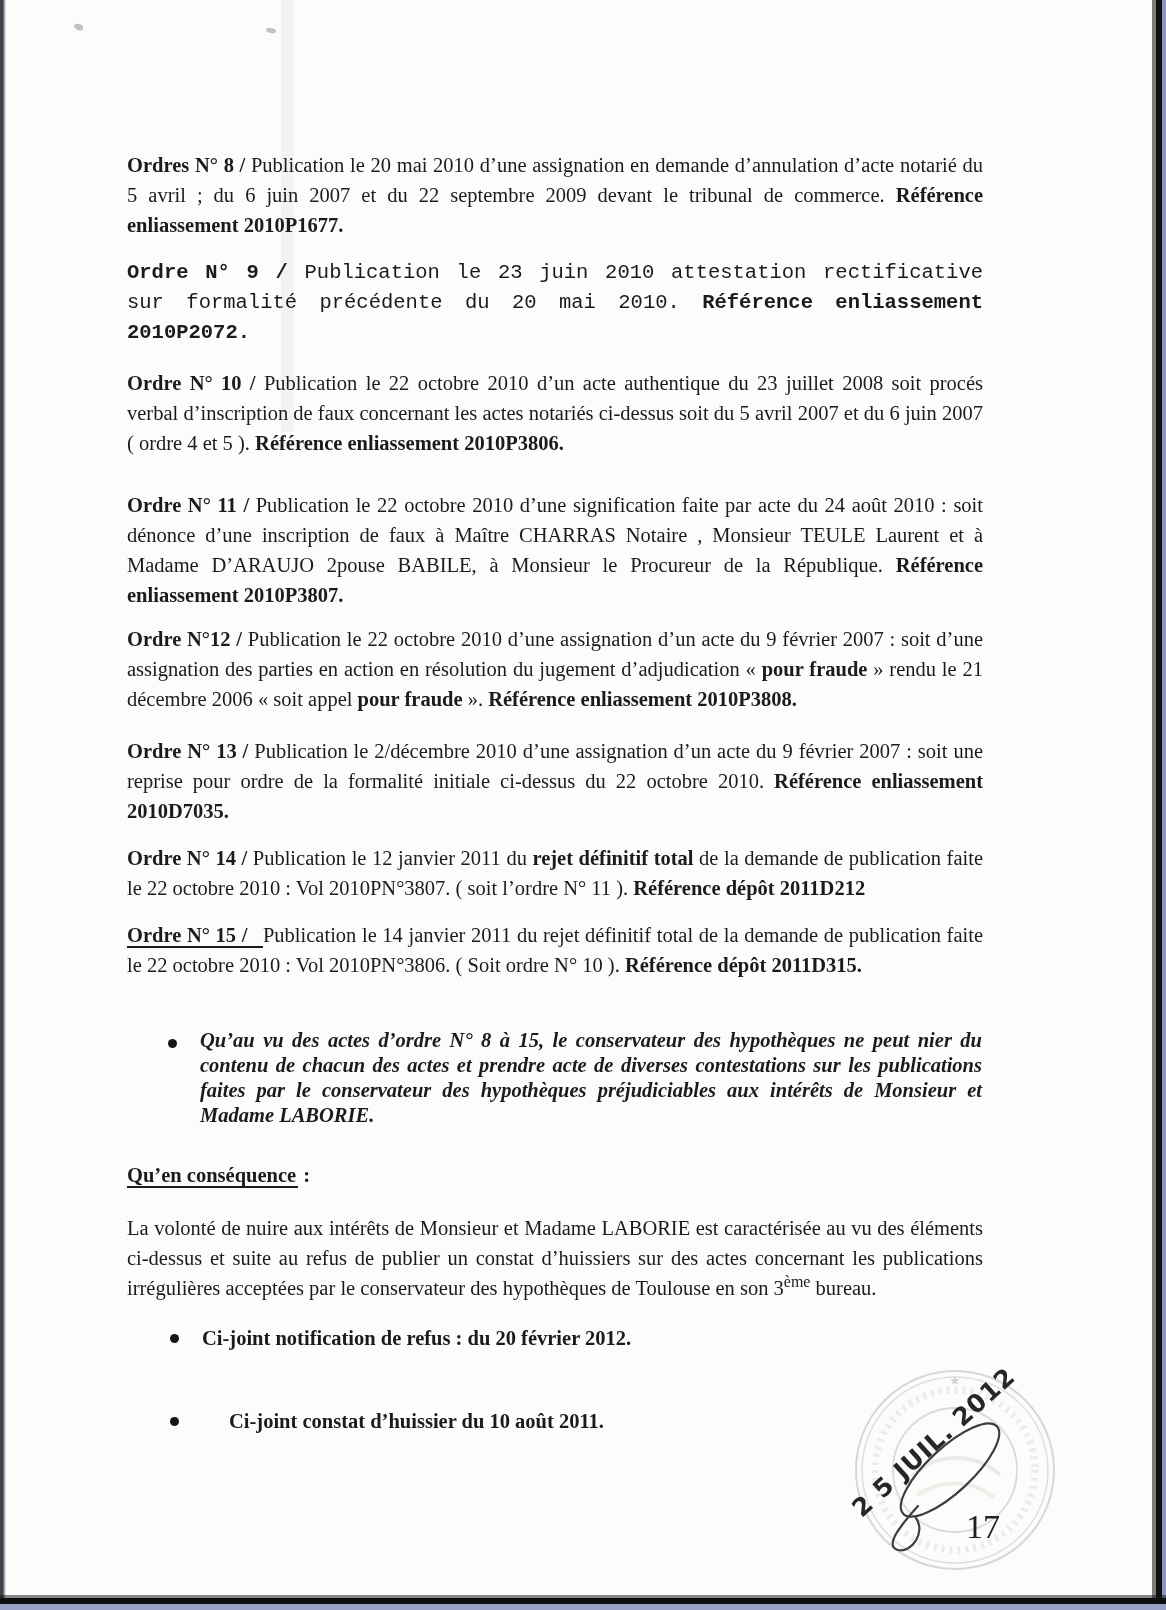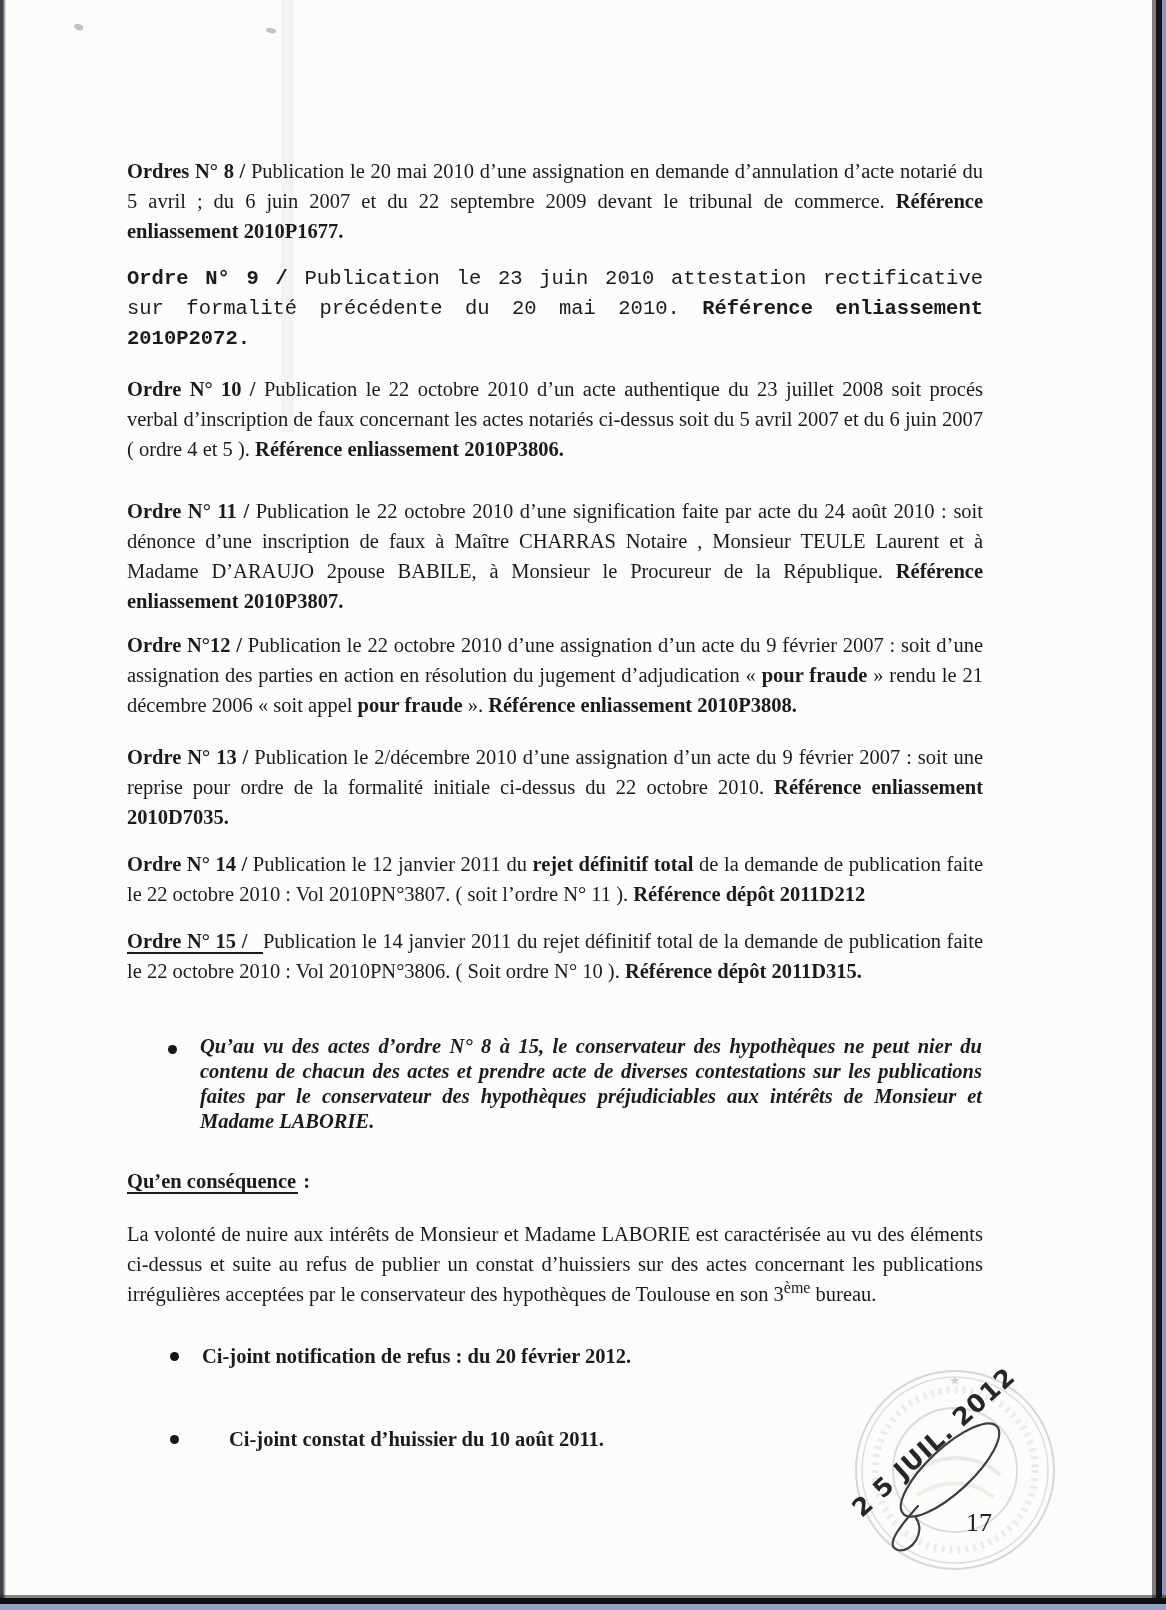--- a/index.html
+++ b/index.html
@@ -10,41 +10,41 @@
   
   .edge-right{position:absolute;top:0;right:0;width:16px;height:1610px;
     background:linear-gradient(to right, rgba(0,0,0,0) 0 15%, rgba(20,20,20,.55) 15% 35%, #121212 35% 72%, #8b96c2 72% 100%);}
   .edge-bottom{position:absolute;left:0;bottom:0;width:1166px;height:17px;
     background:linear-gradient(to bottom, rgba(0,0,0,0) 0 12%, rgba(20,20,20,.5) 12% 32%, #0f0f0f 32% 62%, #97a0c6 62% 100%);}
   .edge-left{position:absolute;top:0;left:0;width:6px;height:1610px;
     background:linear-gradient(to right,#41414a 0 45%, rgba(65,65,74,0) 100%);}
   .streak{position:absolute;left:281px;top:0;width:13px;height:432px;background:rgba(0,0,0,0.035);}
   .speck{position:absolute;background:rgba(40,40,40,.28);border-radius:60% 40% 50% 50%;}
 
-  .content{position:absolute;left:127px;top:14px;width:856px;
+  .content{position:absolute;left:127px;top:8px;width:856px;
     font-size:20.5px;line-height:30px;text-align:justify;}
   .content p{margin:0;}
   .b{font-weight:bold;}
   .u-lead{font-weight:bold;border-bottom:2px solid #1b1b1b;padding-right:10px;}
   .bullet-row{display:flex;align-items:flex-start;}
   .dot{flex:none;width:9px;height:9px;border-radius:50%;background:#161616;margin:11px 23px 0 41px;}
   .arg-text{font-style:italic;font-weight:bold;line-height:25px;}
   .heading-underline{font-weight:bold;border-bottom:2px solid #1b1b1b;padding-right:2px;}
   .heading-colon{font-weight:bold;}
   sup.ord{font-size:16px;line-height:0;vertical-align:super;}
 
   
   .stamp-svg{position:absolute;left:852px;top:1367px;}
   .stamp-date{
     position:absolute;left:832px;top:1428px;width:205px;height:36px;
     transform:rotate(-42deg);transform-origin:center;
     font-family:"DejaVu Sans",sans-serif;font-size:25px;font-weight:600;
     letter-spacing:1px;color:#262626;white-space:nowrap;text-align:center;
   }
-  .page-number{position:absolute;left:966px;top:1508px;font-size:26px;color:#222;}
+  .page-number{position:absolute;left:966px;top:1508px;font-size:34px;color:#222;}
 </style>
 </head>
 <body>
 
 <div class="scan">
 
   <div class="speck" style="left:74px;top:24px;width:9px;height:6px;transform:rotate(25deg);"></div>
   <div class="speck" style="left:266px;top:28px;width:10px;height:5px;transform:rotate(15deg);"></div>
   <div class="streak"></div>
 
@@ -68,21 +68,21 @@
 
     <div class="bullet-row" style="margin-top:48px;">
       <span class="dot"></span>
       <div class="arg-text" style="width:782px;">Qu’au vu des actes d’ordre N° 8 à 15, le conservateur des hypothèques ne peut nier du contenu de chacun des actes et prendre acte de diverses contestations sur les publications faites par le conservateur des hypothèques préjudiciables aux intérêts de Monsieur et Madame LABORIE.</div>
     </div>
 
     <p style="margin-top:32px;text-align:left;"><span class="heading-underline">Qu’en conséquence</span><span class="heading-colon"> :</span></p>
 
     <p style="margin-top:23px;"><span>La volonté de nuire aux intérêts de Monsieur et Madame LABORIE est caractérisée au vu des éléments ci-dessus et suite au refus de publier un constat d’huissiers sur des actes concernant les publications irrégulières acceptées par le conservateur des hypothèques de Toulouse en son 3</span><sup class="ord">ème</sup><span> bureau.</span></p>
 
-    <div class="bullet-row" style="margin-top:32px;">
+    <div class="bullet-row" style="margin-top:20px;">
       <span class="dot" style="margin-left:43px;"></span>
       <div class="b">Ci-joint notification de refus : du 20 février 2012.</div>
     </div>
 
     <div class="bullet-row" style="margin-top:53px;gap:27px;">
       <span class="dot" style="margin-left:43px;"></span>
       <div class="b">Ci-joint constat d’huissier du 10 août 2011.</div>
     </div>
 
   </div>

